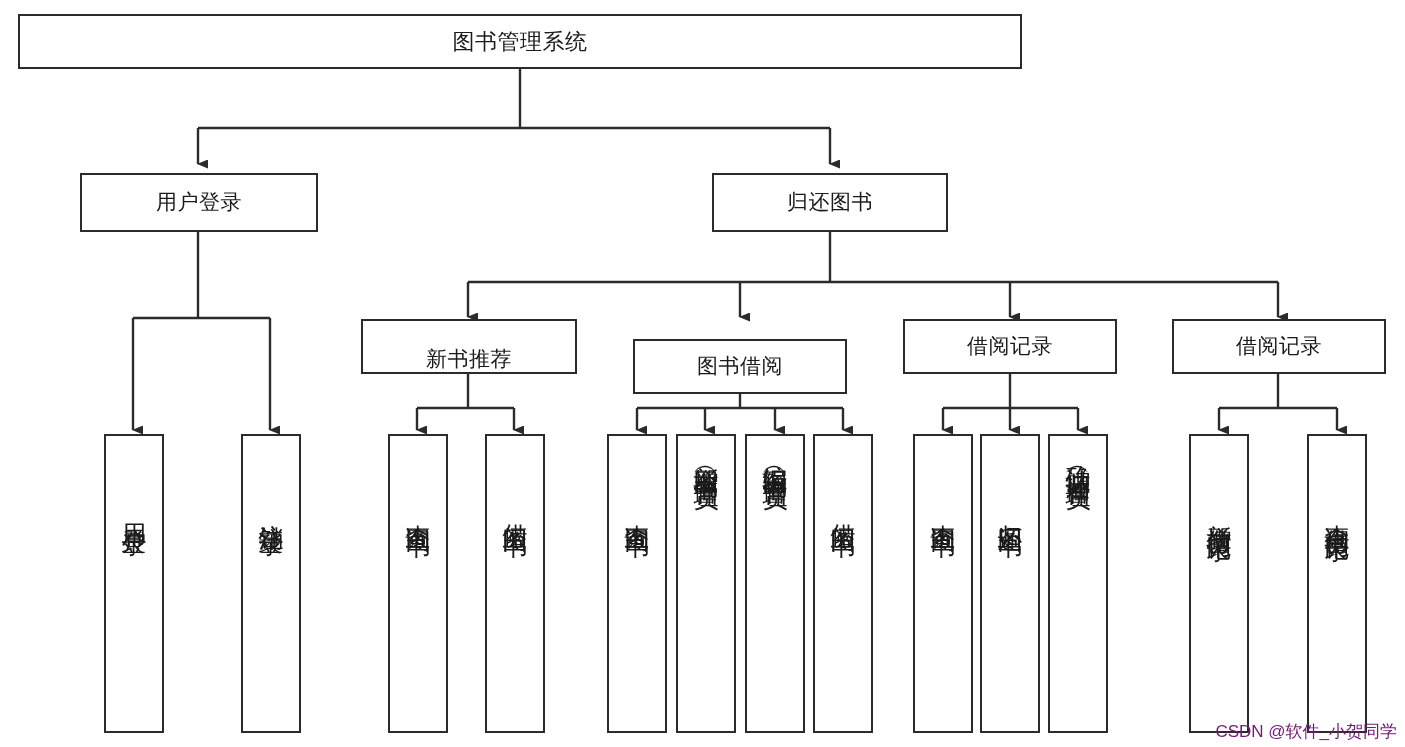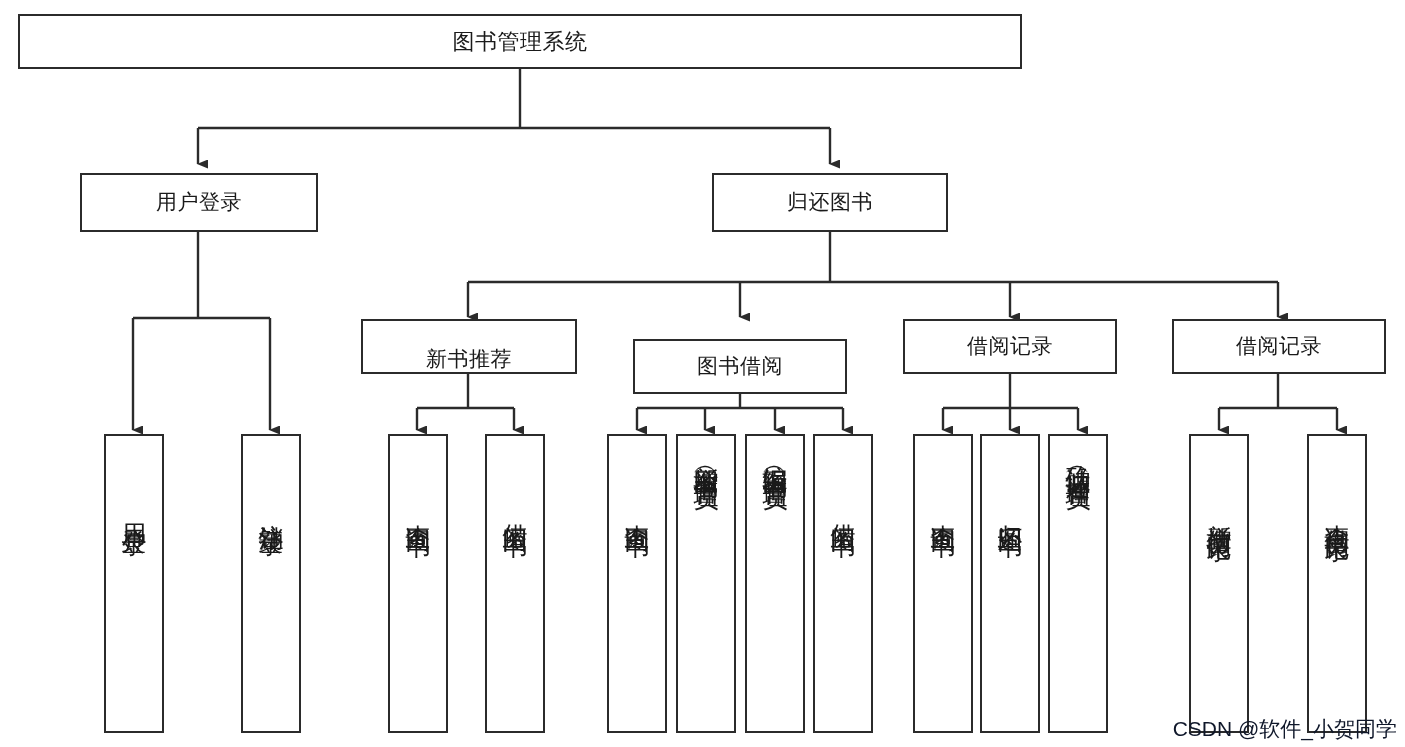--- a/index.html
+++ b/index.html
@@ -63,22 +63,22 @@
     letter-spacing: 3px;
     line-height: 1;
   }
   .node.vert.mid .node-label {
     margin-top: 58px;
   }
   .watermark {
     position: absolute;
     right: 8px;
     bottom: 4px;
-    font-size: 21px;
-    color: #0f172a;
+    font-size: 17px;
+    color: #701a75;
     white-space: nowrap;
     z-index: 3;
   }
 </style>
 </head>
 <body>
 
 <div id="diagram-root">
 
   <svg id="edges-svg" viewBox="0 0 1405 747">

